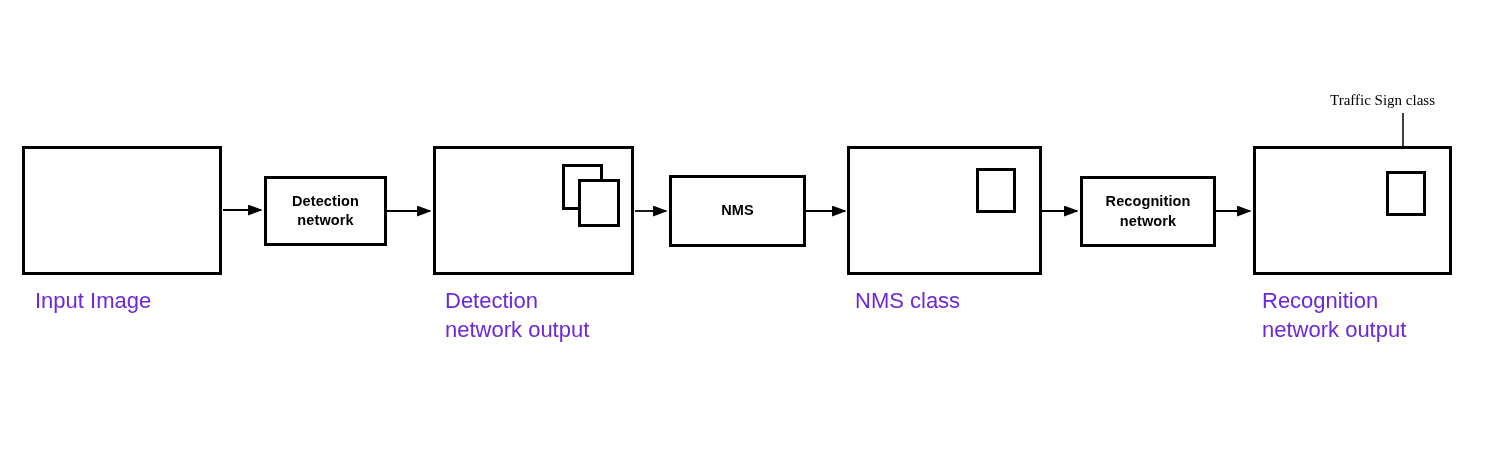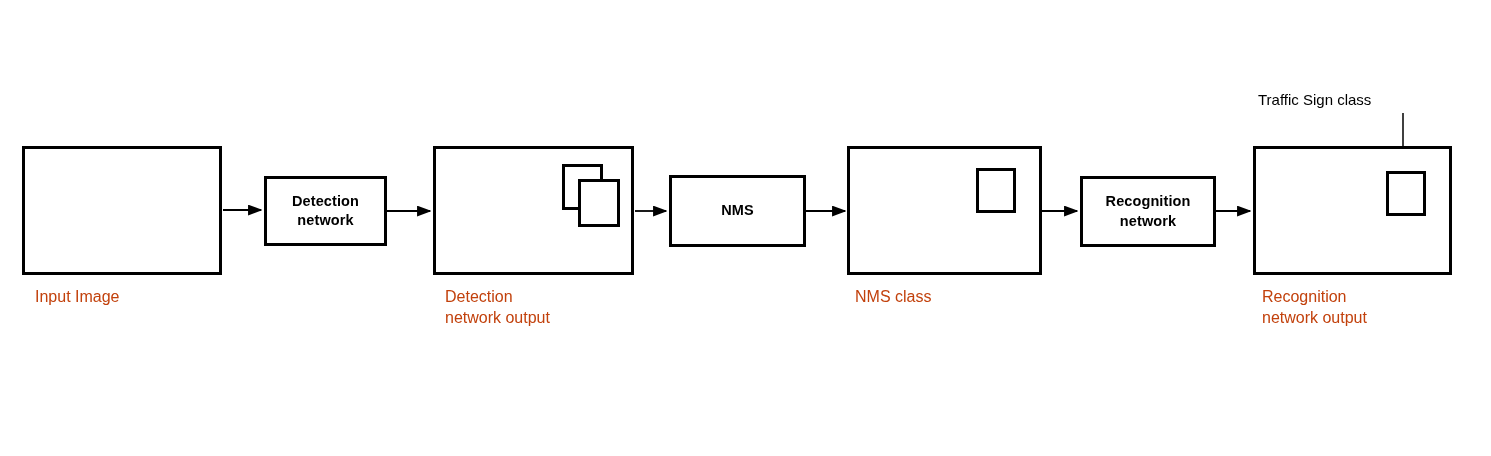--- a/index.html
+++ b/index.html
@@ -51,24 +51,24 @@
     line-height: 1.32;
     letter-spacing: 0.1px;
   }
   .node-label {
     display: block;
     white-space: pre-line;
   }
   
   .caption {
     position: absolute;
-    font-size: 16px;
+    font-size: 22px;
     line-height: 1.33;
     white-space: pre-line;
-    color: #c2410c;
+    color: #6d28d9;
   }
   
   .annotation-label {
     position: absolute;
     font-size: 15px;
     line-height: 1.2;
     white-space: nowrap;
     color: #000000;
   }
   
@@ -138,15 +138,15 @@
     <span class="node-label">Recognition
 network</span>
   </div>
 
   <div class="frame" style="left:1253px; top:146px; width:199px; height:129px;">
     <div class="bbox" style="left:130px; top:22px; width:40px; height:45px;"></div>
   </div>
   <div class="caption" style="left:1262px; top:286px; width:260px;">Recognition
 network output</div>
 
-  <div class="annotation-label" style="left:1258px; top:91px;">Traffic Sign class</div>
+  <div class="annotation-label" style="left:1330px; top:91px;font-family:Liberation Serif, serif;">Traffic Sign class</div>
 
 </div>
 
 </body></html>

